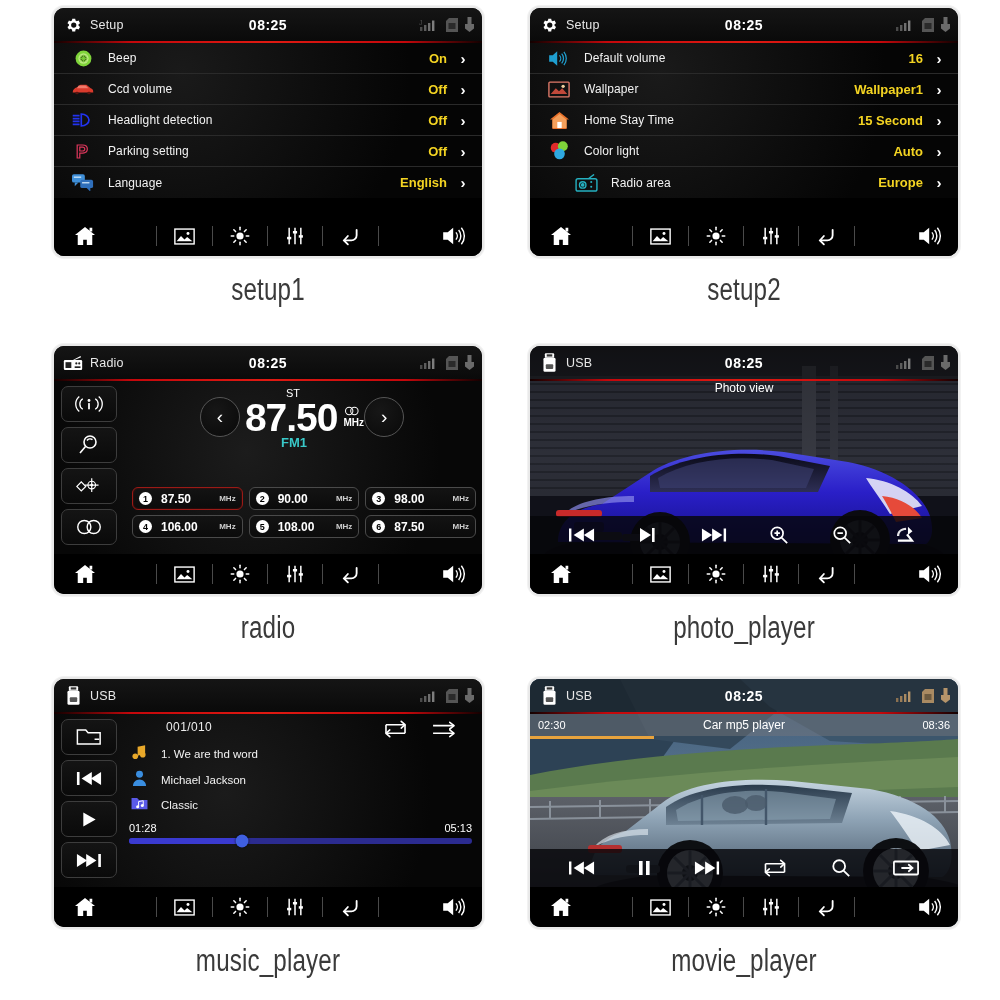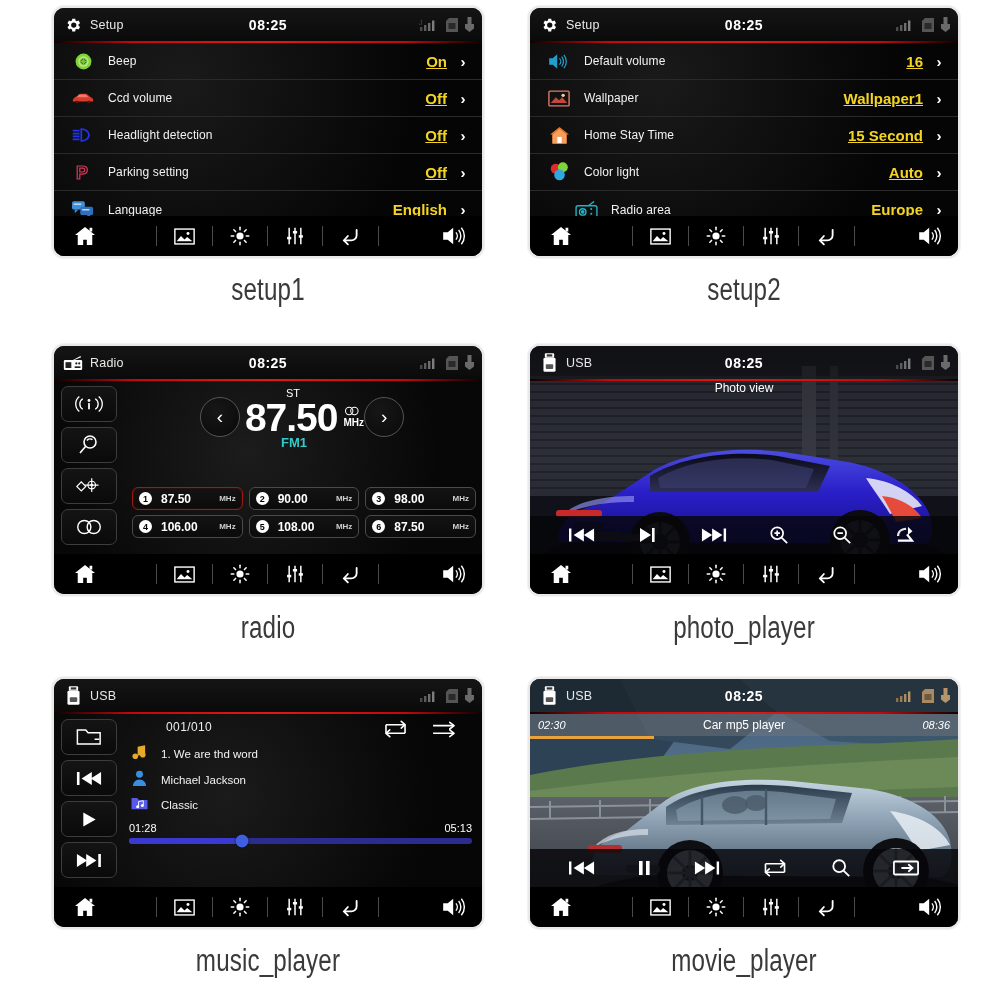--- a/index.html
+++ b/index.html
@@ -20,24 +20,24 @@
   .statusbar{position:relative;height:33px;display:flex;align-items:center;
      background:linear-gradient(#151515,#0a0a0a);padding:0 8px;box-sizing:border-box;z-index:5;}
   .statusbar.translucent{background:rgba(10,10,12,.45);}
   .sb-ic{width:22px;height:22px;display:flex;align-items:center;justify-content:center;margin-right:6px;}
   .sb-title{color:#e8e8e8;font-size:12.5px;letter-spacing:.2px;}
   .sb-clock{position:absolute;left:0;right:0;text-align:center;color:#fff;font-size:14px;font-weight:bold;letter-spacing:.5px;pointer-events:none;}
   .sb-right{margin-left:auto;display:flex;align-items:center;gap:7px;z-index:2;}
   .redline{height:2px;background:linear-gradient(90deg,#120000 0%,#c4070b 18%,#e01a12 50%,#c4070b 82%,#120000 100%);}
   
   .listarea{background:#0c0c0c;background-image:radial-gradient(circle at 30% 20%,#1a1a1a 0%,#050505 70%);}
-  .row{display:flex;align-items:center;height:37px;border-bottom:1px solid #2a2a2a;padding:0 10px 0 14px;box-sizing:border-box;}
+  .row{display:flex;align-items:center;height:31px;border-bottom:1px solid #2a2a2a;padding:0 10px 0 14px;box-sizing:border-box;}
   .row .ico{width:30px;height:22px;display:flex;align-items:center;justify-content:center;flex:0 0 30px;}
   .row .lbl{color:#f2f2f2;font-size:12px;margin-left:10px;letter-spacing:.1px;}
-  .row .val{margin-left:auto;color:#f4d422;font-size:15px;font-weight:bold;text-decoration:underline;}
+  .row .val{margin-left:auto;color:#f4d422;font-size:13px;font-weight:bold;}
   .row .chev{width:18px;text-align:center;color:#fff;font-size:15px;font-weight:bold;margin-left:7px;line-height:1;}
   
   .bottombar{position:absolute;left:0;right:0;bottom:0;height:40px;background:#000;
      display:flex;align-items:center;padding:0 14px;box-sizing:border-box;z-index:6;}
   .bb-home{width:34px;display:flex;justify-content:center;}
   .bb-mid{flex:1;display:flex;align-items:center;justify-content:center;gap:0;}
   .bb-sep{width:1px;height:20px;background:#4a4a4a;margin:0 17px;}
   .bb-vol{width:36px;display:flex;justify-content:flex-end;}
   
   .radio-body{position:relative;height:177px;background:radial-gradient(circle at 45% 40%,#1c1c1c 0%,#070707 75%);}
@@ -61,21 +61,21 @@
      display:flex;align-items:center;justify-content:center;font-weight:bold;flex:0 0 13px;}
   .preset .pf{color:#fff;font-size:12px;font-weight:bold;margin-left:9px;}
   .preset .pu{color:#cfcfcf;font-size:8px;margin-left:auto;font-weight:bold;}
   
   .media{position:absolute;inset:0;}
   .media-title{position:absolute;left:0;right:0;top:35px;text-align:center;color:#fff;font-size:12px;z-index:4;}
   .mediabar{position:absolute;left:0;right:0;bottom:40px;height:38px;background:rgba(6,6,10,.82);
      display:flex;align-items:center;justify-content:space-around;padding:0 18px;box-sizing:border-box;z-index:4;}
   .mv-strip{position:absolute;left:0;right:0;top:35px;height:22px;background:rgba(120,120,125,.45);z-index:4;
      display:flex;align-items:center;padding:0 8px;box-sizing:border-box;}
-  .mv-strip .t{color:#fff;font-size:11px;font-style:italic;}
+  .mv-strip .t{color:#fff;font-size:11px;}
   .mv-strip .c{flex:1;text-align:center;color:#fff;font-size:12px;}
   .mv-prog{position:absolute;left:0;top:57px;height:3px;background:#e8a33d;z-index:4;}
   
   .music-body{position:relative;height:177px;background:radial-gradient(circle at 40% 45%,#1b1b1b 0%,#060606 75%);}
   .music-side{position:absolute;left:7px;top:5px;display:flex;flex-direction:column;gap:5px;}
   .music-main{position:absolute;left:75px;right:10px;top:6px;bottom:4px;}
   .trackcount{color:#ededed;font-size:12px;letter-spacing:.4px;margin-left:37px;}
   .modeicons{position:absolute;right:14px;top:-1px;display:flex;gap:22px;}
   .meta{display:flex;align-items:flex-end;margin-top:10px;}
   .meta .mi{width:20px;display:flex;justify-content:center;}

